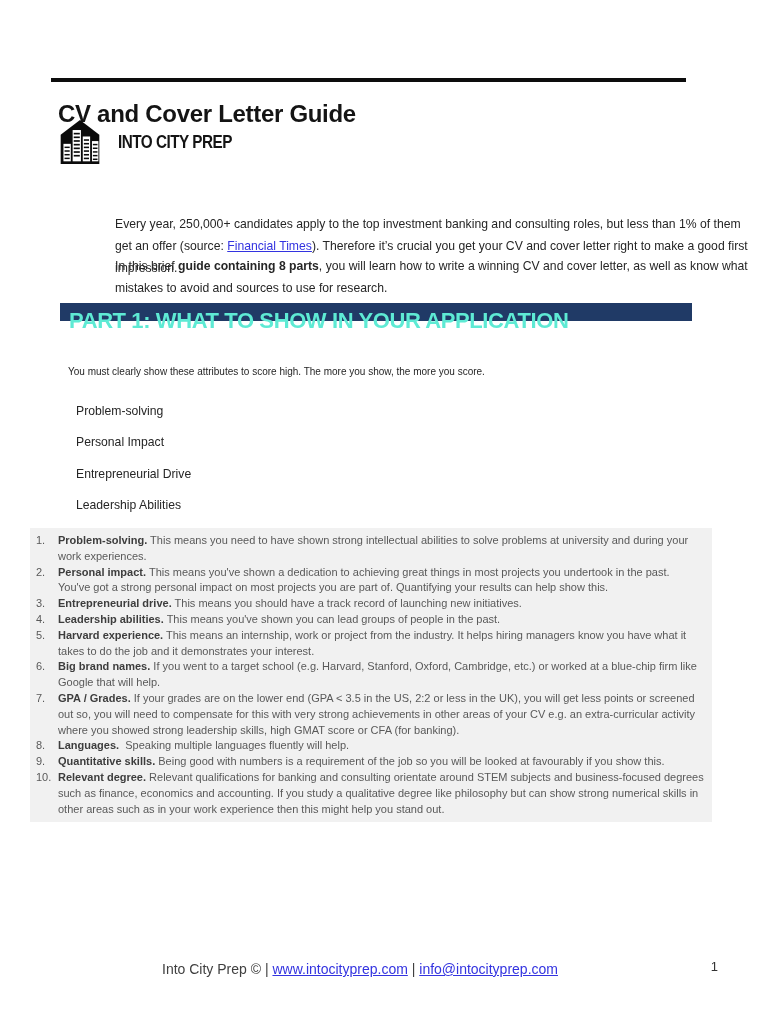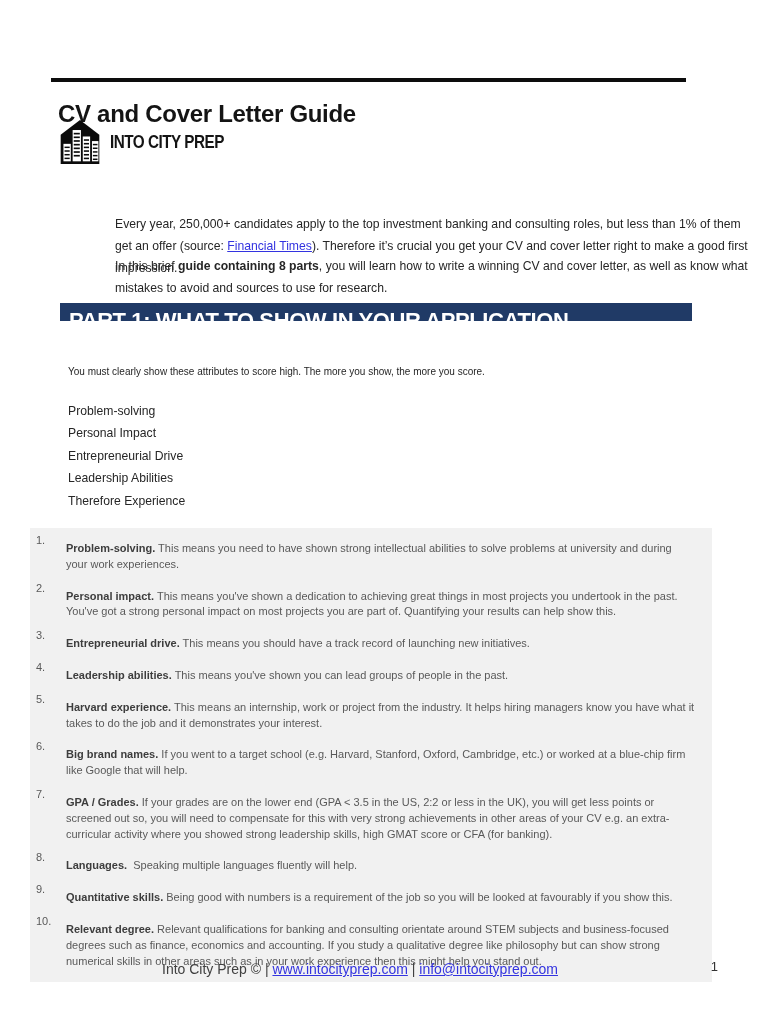--- a/index.html
+++ b/index.html
@@ -2,44 +2,44 @@
 <html><head>
 <meta charset="utf-8">
 <style>
   html,body{margin:0;padding:0;background:#ffffff;}
   .page{
     position:relative;width:768px;height:1024px;background:#ffffff;
     font-family:"Liberation Sans",sans-serif;overflow:hidden;color:#262626;border-radius:13px;
   }
   .top-rule{position:absolute;left:51px;top:78px;width:635px;height:4px;background:#0d0d0d;}
   .doc-title{position:absolute;left:58px;top:84px;font-size:24px;font-weight:700;color:#141414;letter-spacing:-0.3px;}
-  .logo-row{position:absolute;left:57px;top:119px;display:flex;align-items:center;gap:7px;}
+  .logo-row{position:absolute;left:57px;top:119px;display:flex;align-items:center;gap:15px;}
   .logo-svg{width:46px;height:46px;display:block;}
   .brand-name{font-size:18px;font-weight:700;color:#141414;letter-spacing:-0.6px;transform:scaleX(0.85);transform-origin:left center;white-space:nowrap;}
   .para{position:absolute;left:68px;width:634px;font-size:12.2px;line-height:21.8px;color:#262626;margin-left:47px;}
   .p1{top:202px;}
   .p2{top:244px;}
   .link{color:#3333e0;text-decoration:underline;cursor:pointer;}
   .banner{
     position:absolute;left:60px;top:303px;width:632px;height:18px;background:#203a66;
-    color:#ffffff;font-weight:700;font-size:22px;line-height:35px;padding-left:9px;
+    color:#5eead4;font-weight:700;font-size:22px;line-height:35px;padding-left:9px;
     letter-spacing:-0.4px;box-sizing:border-box;white-space:nowrap;
   }
   .lead-sentence{position:absolute;left:68px;top:356px;font-size:10px;color:#262626;}
   .attr-col{position:absolute;top:400px;display:flex;flex-direction:column;}
   .attr-col span{height:22.4px;line-height:22.4px;font-size:12.2px;color:#262626;}
-  .attr-left{left:68px;}
+  .attr-left{left:76px;gap:9px;}
   .attr-right{left:398px;}
   .numlist{
     position:absolute;left:30px;top:528px;width:682px;background:#f1f1f1;
     padding:5px 0 5px 0;box-sizing:border-box;
   }
   .li{display:flex;align-items:flex-start;}
   .num{flex:none;width:22px;padding-left:6px;font-size:11px;line-height:15.8px;color:#595959;}
-  .li-text{margin:8px;flex:1;padding-right:8px;font-size:11px;line-height:15.8px;color:#595959;}
+  .li-text{margin:0;flex:1;padding-right:8px;font-size:11px;line-height:15.8px;color:#595959;}
   .li-lead{color:#3d3d3d;font-weight:700;}
   .footer{
     position:absolute;left:0;top:961px;width:720px;text-align:center;
     font-size:14px;color:#404040;
   }
   .page-number{position:absolute;right:50px;top:959px;font-size:13px;color:#333333;}
 </style>
 </head>
 <body>
 

